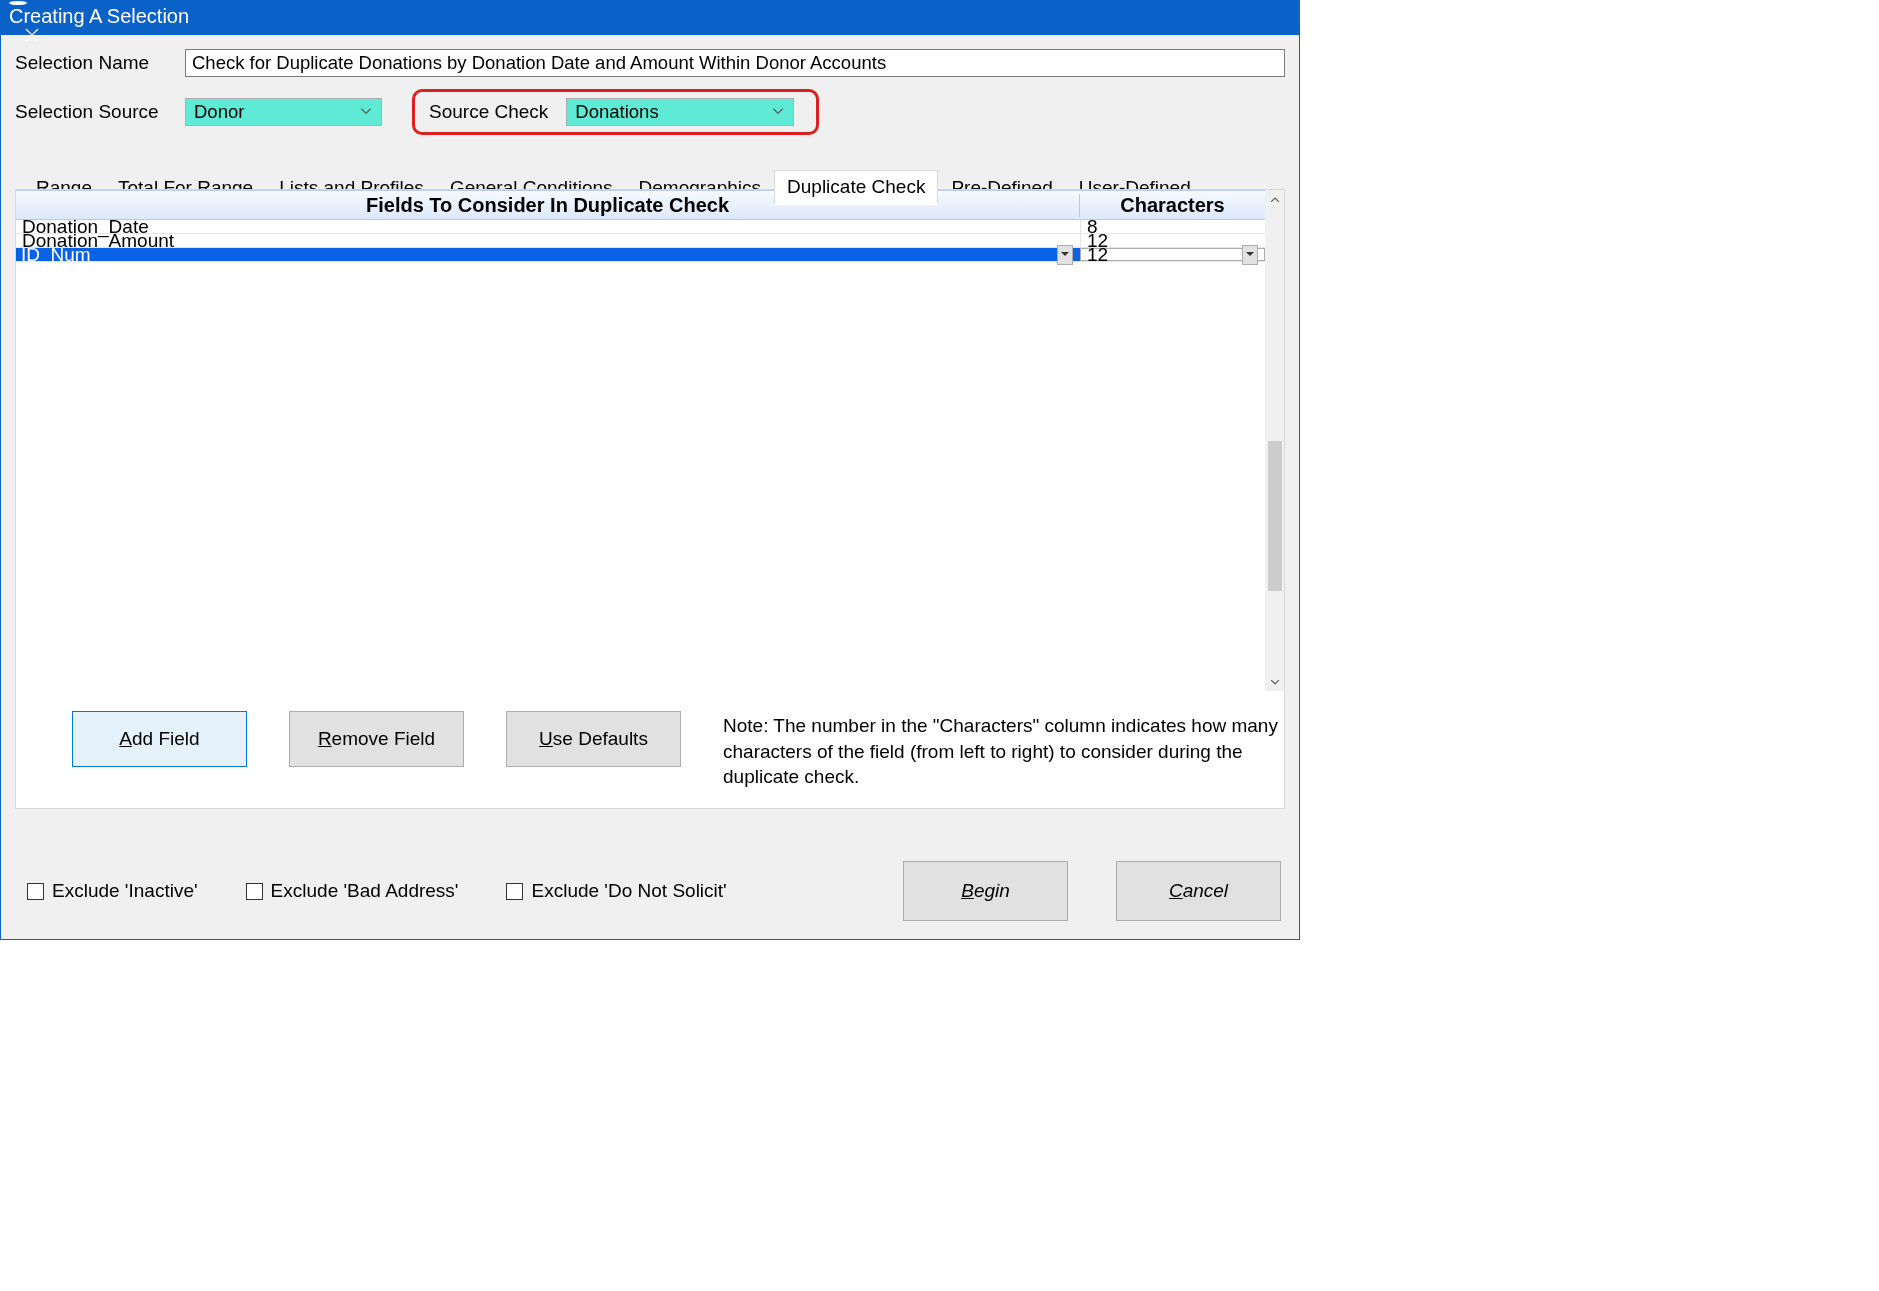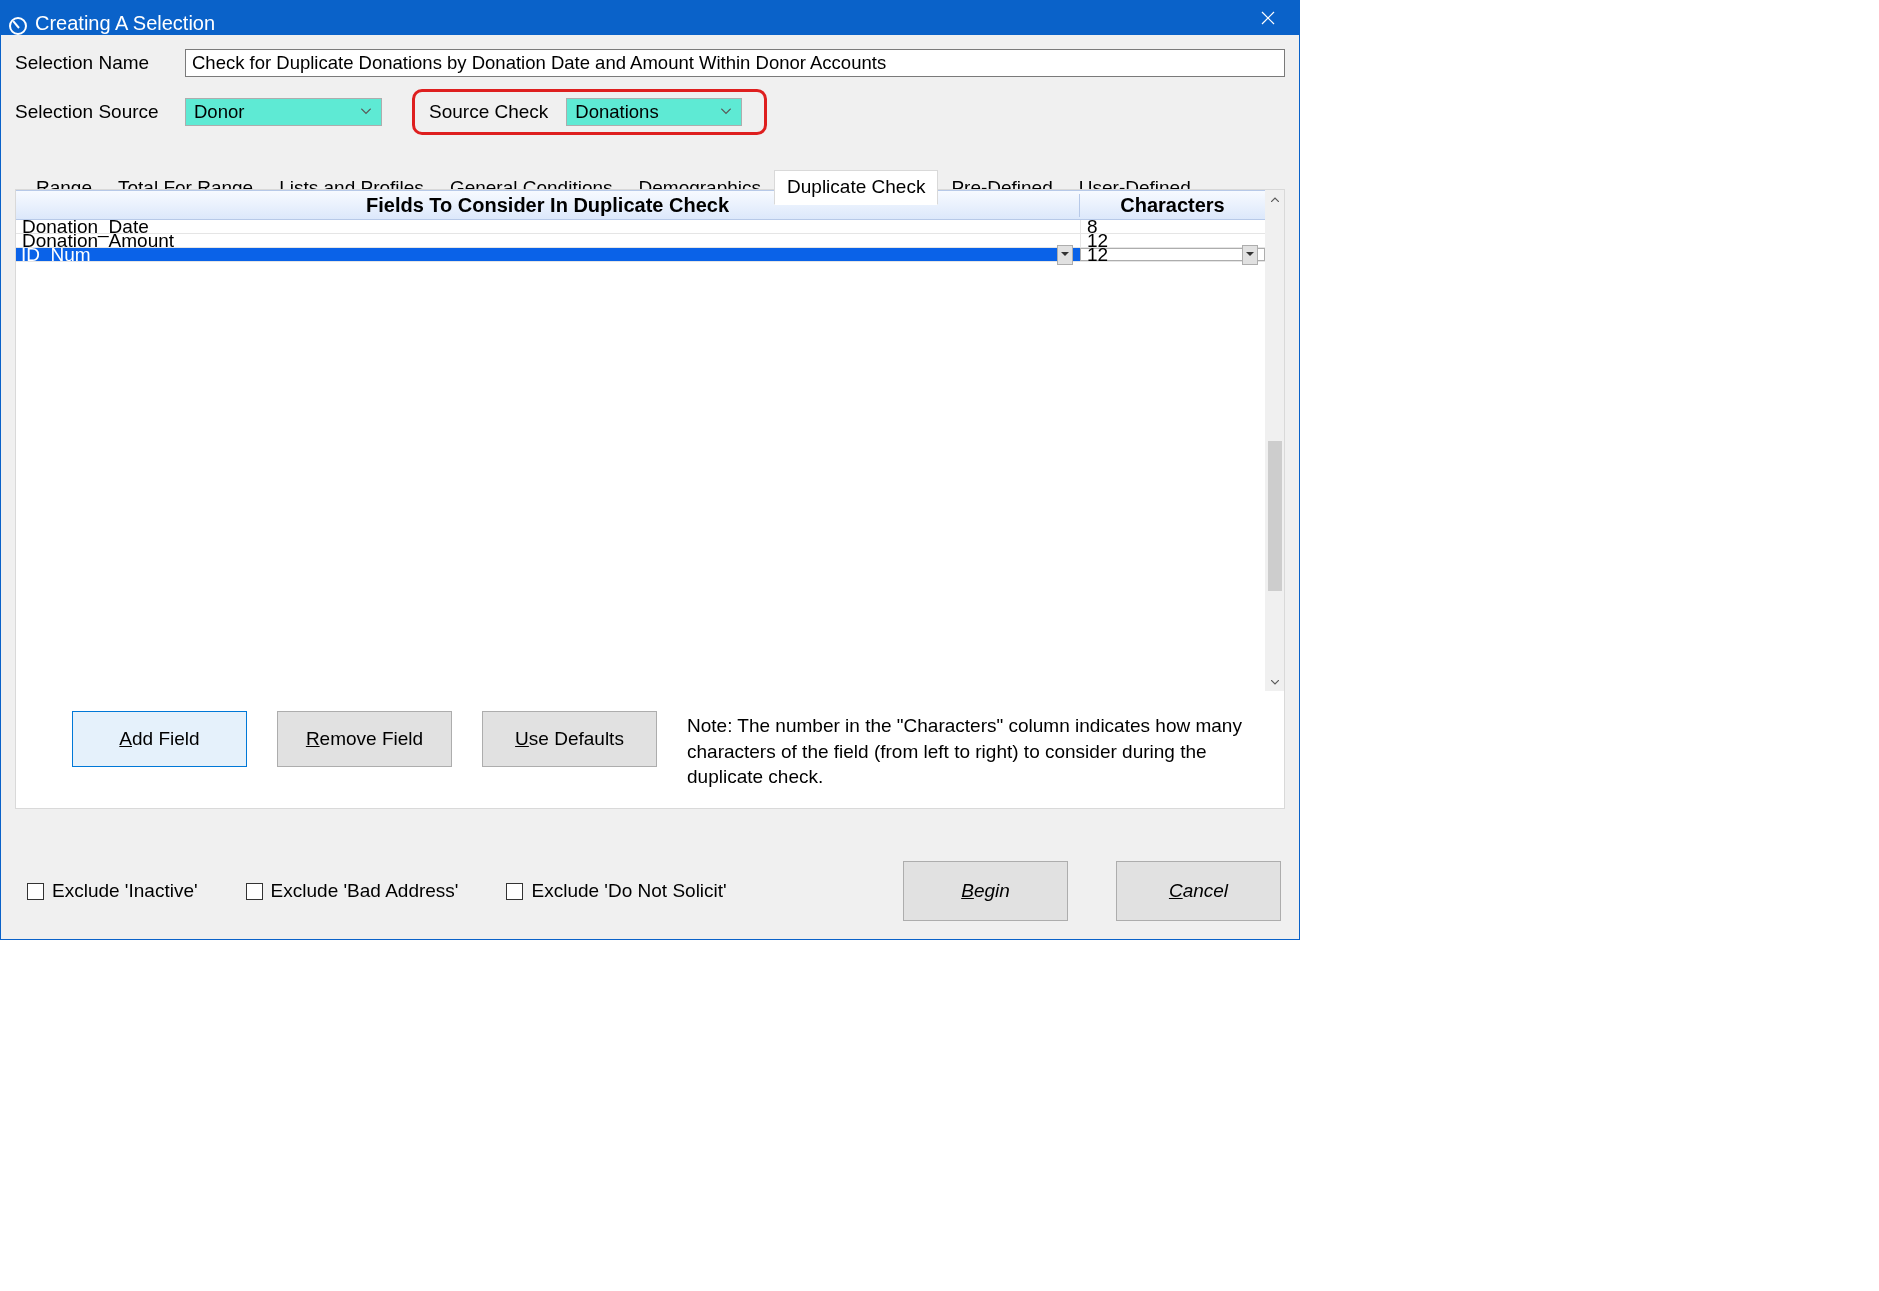--- a/index.html
+++ b/index.html
@@ -14,24 +14,25 @@
     width: 1300px;
     border: 1px solid #0a62c9;
     background: #f0f0f0;
     position: relative;
   }
   .titlebar {
     height: 34px;
     background: #0a62c9;
     color: #fff;
     display: flex;
-    align-items: flex-end;
+    align-items: flex-start;
     padding: 0 8px 0 8px;
     font-size: 20px;
     font-weight: 400;
+    flex-direction: column;
   }
   .titlebar .app-icon {
     width: 18px; height: 18px;
     border: 2px solid #fff;
     border-radius: 50%;
     margin-right: 8px;
     position: relative;
     overflow: hidden;
     background: #0a62c9;
   }
@@ -87,21 +88,21 @@
     position: relative;
   }
   .combo .chev {
     position: absolute;
     right: 10px; top: 50%;
     transform: translateY(-60%);
   }
   .chev svg { display: block; }
 
   .combo.source { width: 197px; }
-  .combo.table  { width: 176px; }
+  .combo.table  { width: 228px; }
 
   .source-row {
     display: flex;
     align-items: center;
     gap: 0;
     margin-bottom: 22px;
   }
   .source-row .lbl1 { width: 170px; font-size: 19px; }
 
   .callout {
@@ -252,21 +253,21 @@
     border: 1px solid #adadad;
     display: flex; align-items: center; justify-content: center;
     margin-left: auto;
   }
   .cell-dd svg { display:block; }
 
   .panel-bottom {
     display: flex;
     align-items: flex-start;
     padding: 20px 4px 18px 56px;
-    gap: 30px;
+    gap: 42px;
   }
   .btn {
     min-width: 175px;
     height: 56px;
     background: #e1e1e1;
     border: 1px solid #adadad;
     font: inherit;
     font-size: 19px;
     display: flex;
     align-items: center;

